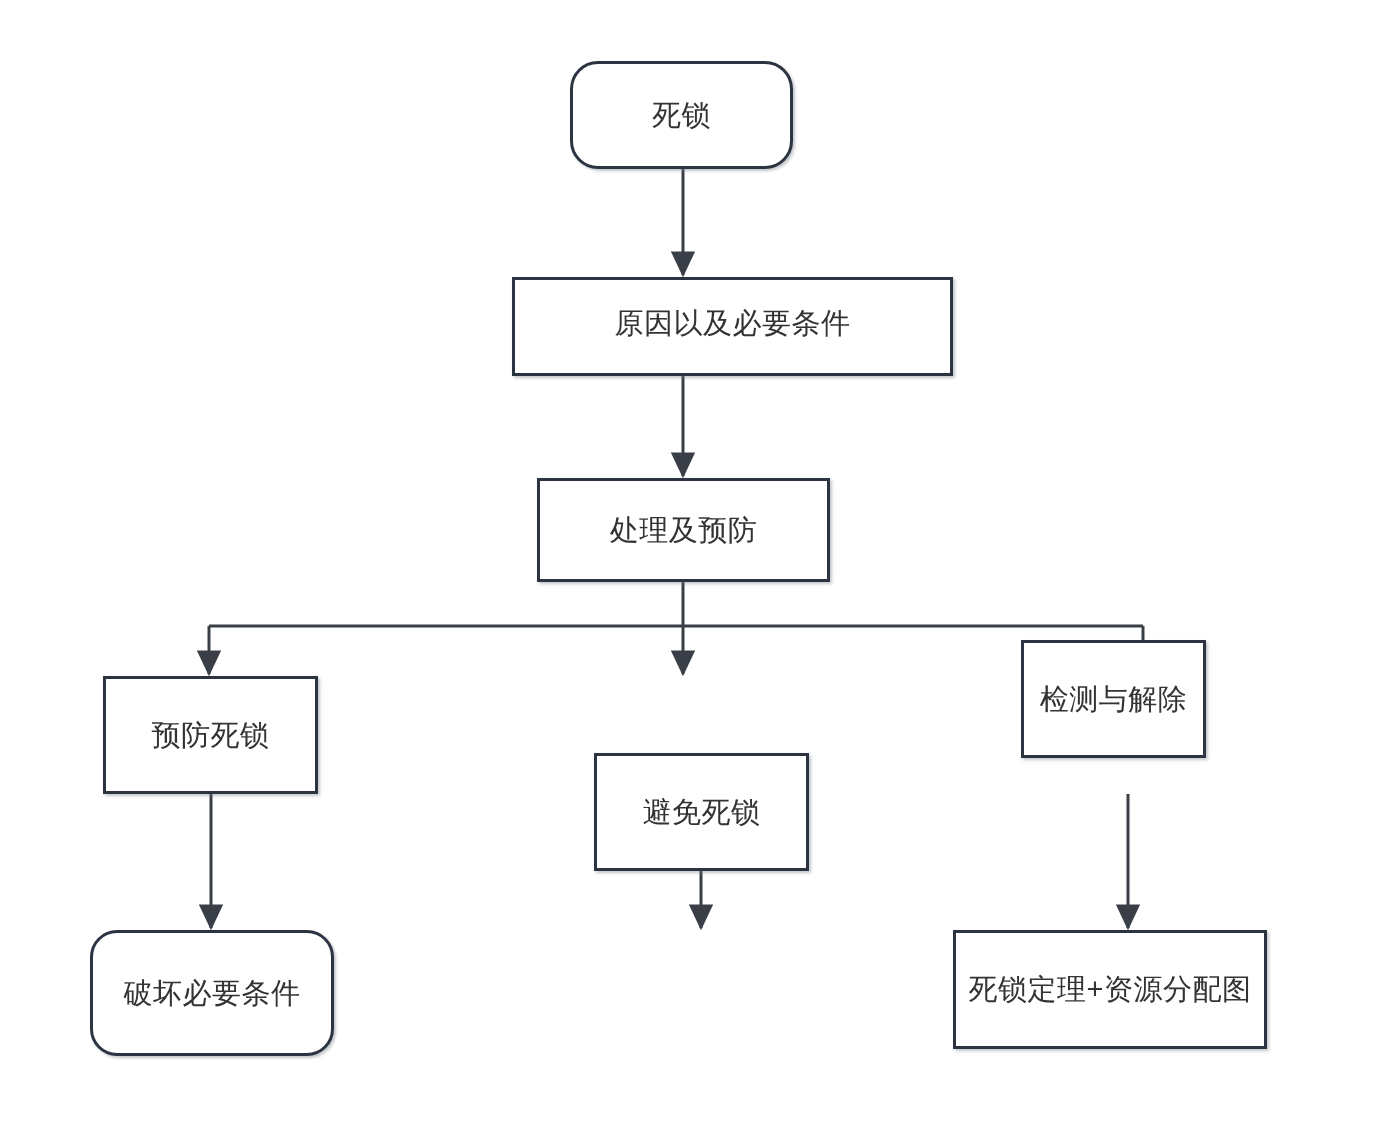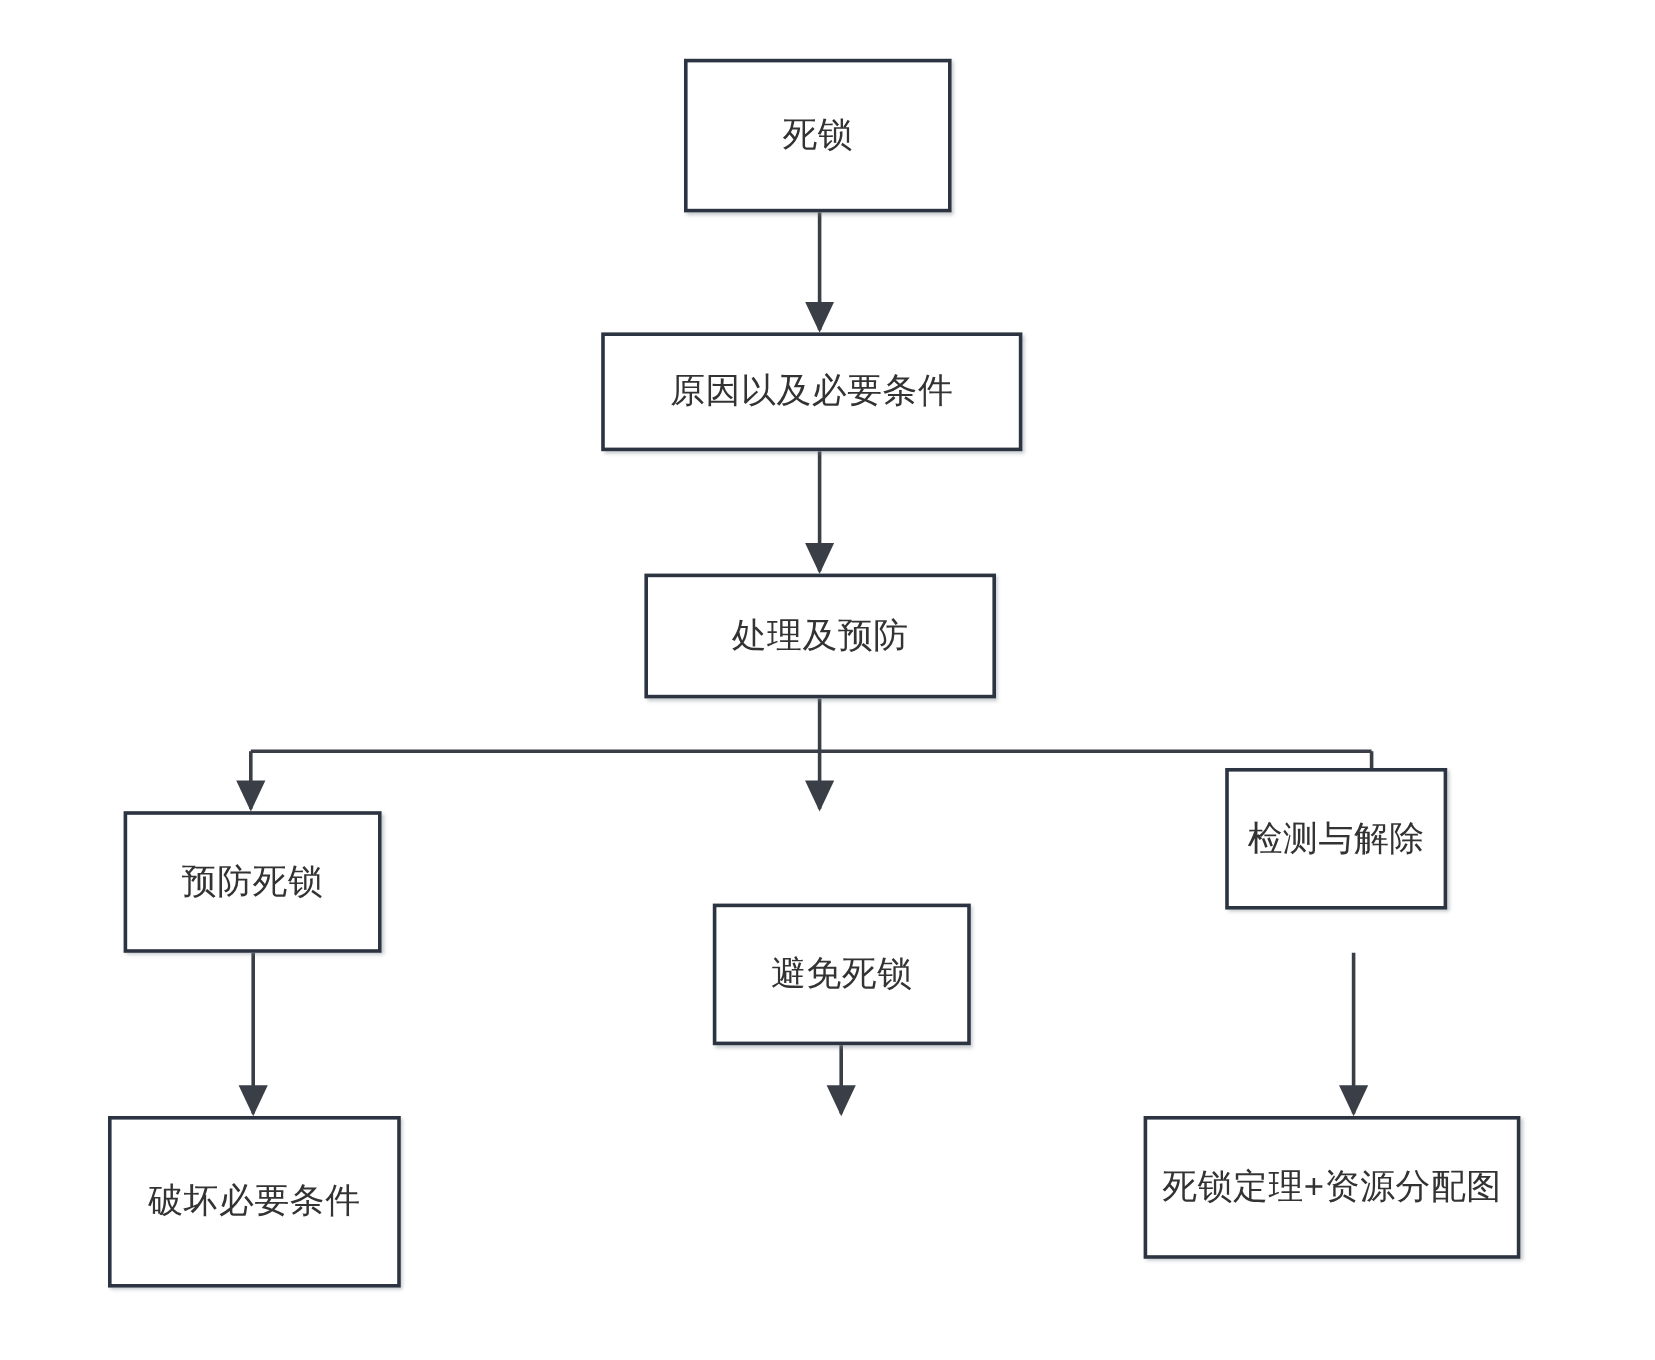--- a/index.html
+++ b/index.html
@@ -72,45 +72,45 @@
 
     <line x1="1143" y1="626" x2="1143" y2="674" stroke="#3a3f47" stroke-width="3" marker-end="url(#arrow)"></line>
 
     <line x1="211" y1="794" x2="211" y2="928" stroke="#3a3f47" stroke-width="3" marker-end="url(#arrow)"></line>
 
     <line x1="701" y1="794" x2="701" y2="928" stroke="#3a3f47" stroke-width="3" marker-end="url(#arrow)"></line>
 
     <line x1="1128" y1="794" x2="1128" y2="928" stroke="#3a3f47" stroke-width="3" marker-end="url(#arrow)"></line>
   </svg>
 
-  <div class="node" style="left:570px;top:49px;width:223px;height:128px;">
+  <div class="node" style="left:570px;top:61px;width:223px;height:108px;border-radius:28px;">
     <span class="node-label">死锁</span>
   </div>
 
-  <div class="node" style="left:501px;top:277px;width:351px;height:99px;">
+  <div class="node" style="left:512px;top:277px;width:441px;height:99px;font-family:Liberation Mono, monospace;">
     <span class="node-label">原因以及必要条件</span>
   </div>
 
   <div class="node" style="left:103px;top:676px;width:215px;height:118px;">
     <span class="node-label">预防死锁</span>
   </div>
 
   <div class="node" style="left:537px;top:478px;width:293px;height:104px;">
     <span class="node-label">处理及预防</span>
   </div>
 
   <div class="node" style="left:594px;top:712px;width:215px;height:118px;margin-top:41px;">
     <span class="node-label">避免死锁</span>
   </div>
 
   <div class="node" style="left:1021px;top:640px;width:185px;height:118px;">
     <span class="node-label">检测与解除</span>
   </div>
 
-  <div class="node" style="left:90px;top:930px;width:244px;height:143px;">
+  <div class="node" style="left:90px;top:930px;width:244px;height:126px;border-radius:27px;">
     <span class="node-label">破坏必要条件</span>
   </div>
 
 
   <div class="node" style="left:953px;top:930px;width:314px;height:119px;">
     <span class="node-label">死锁定理+资源分配图</span>
   </div>
 
 </div>
 

